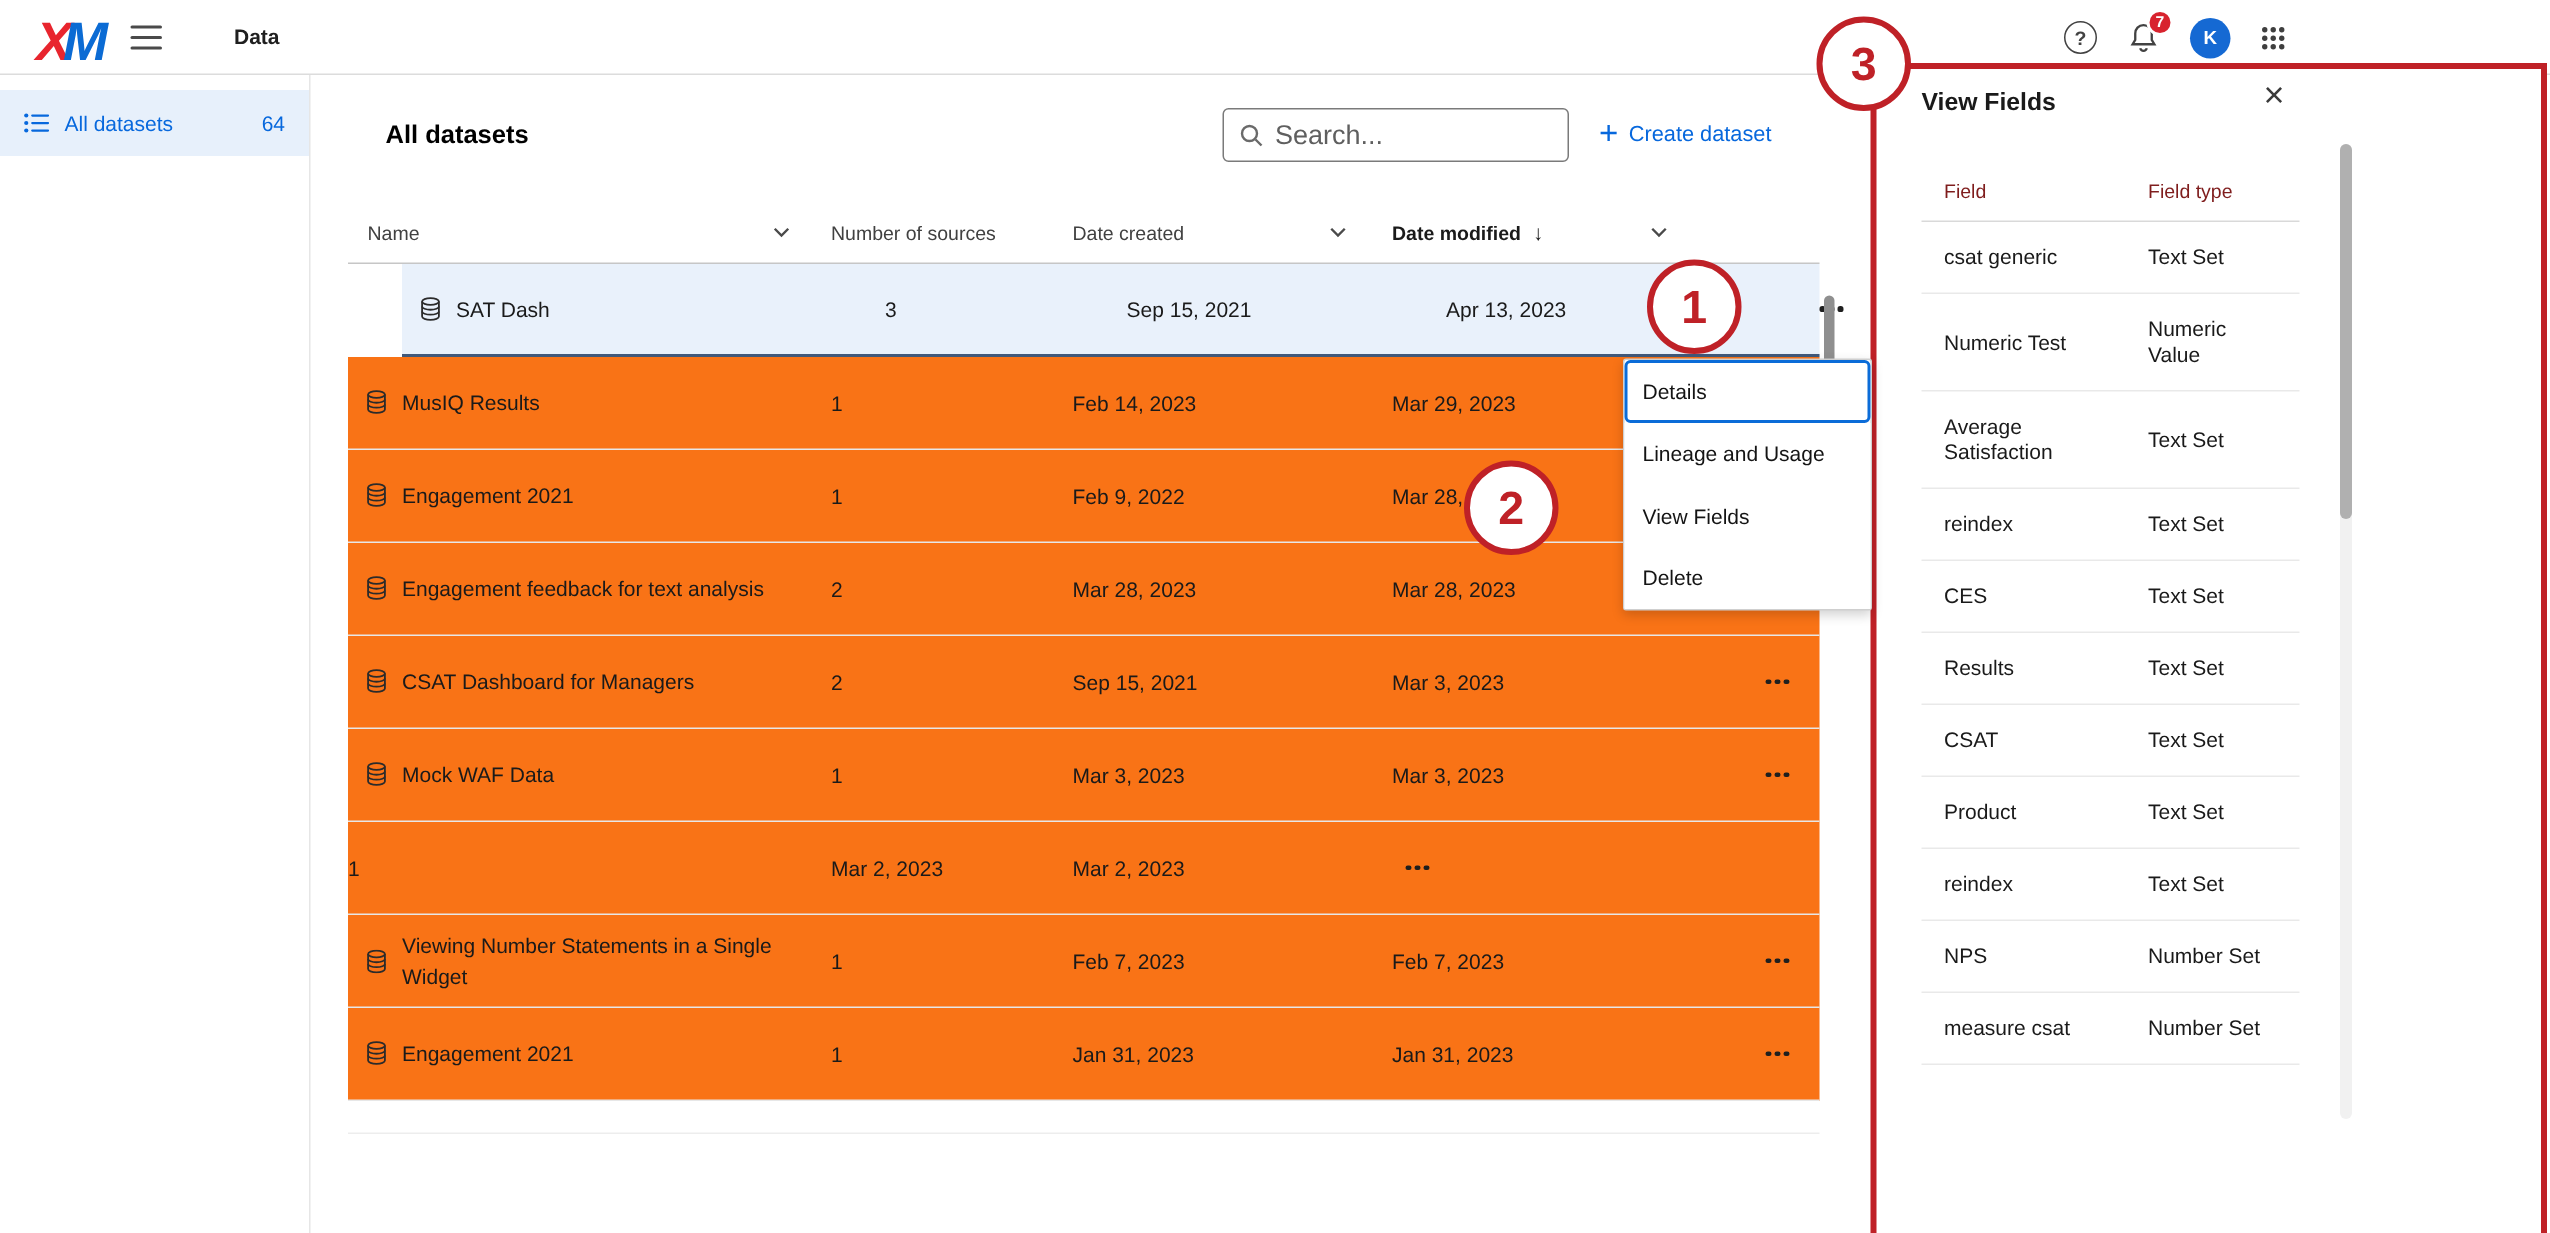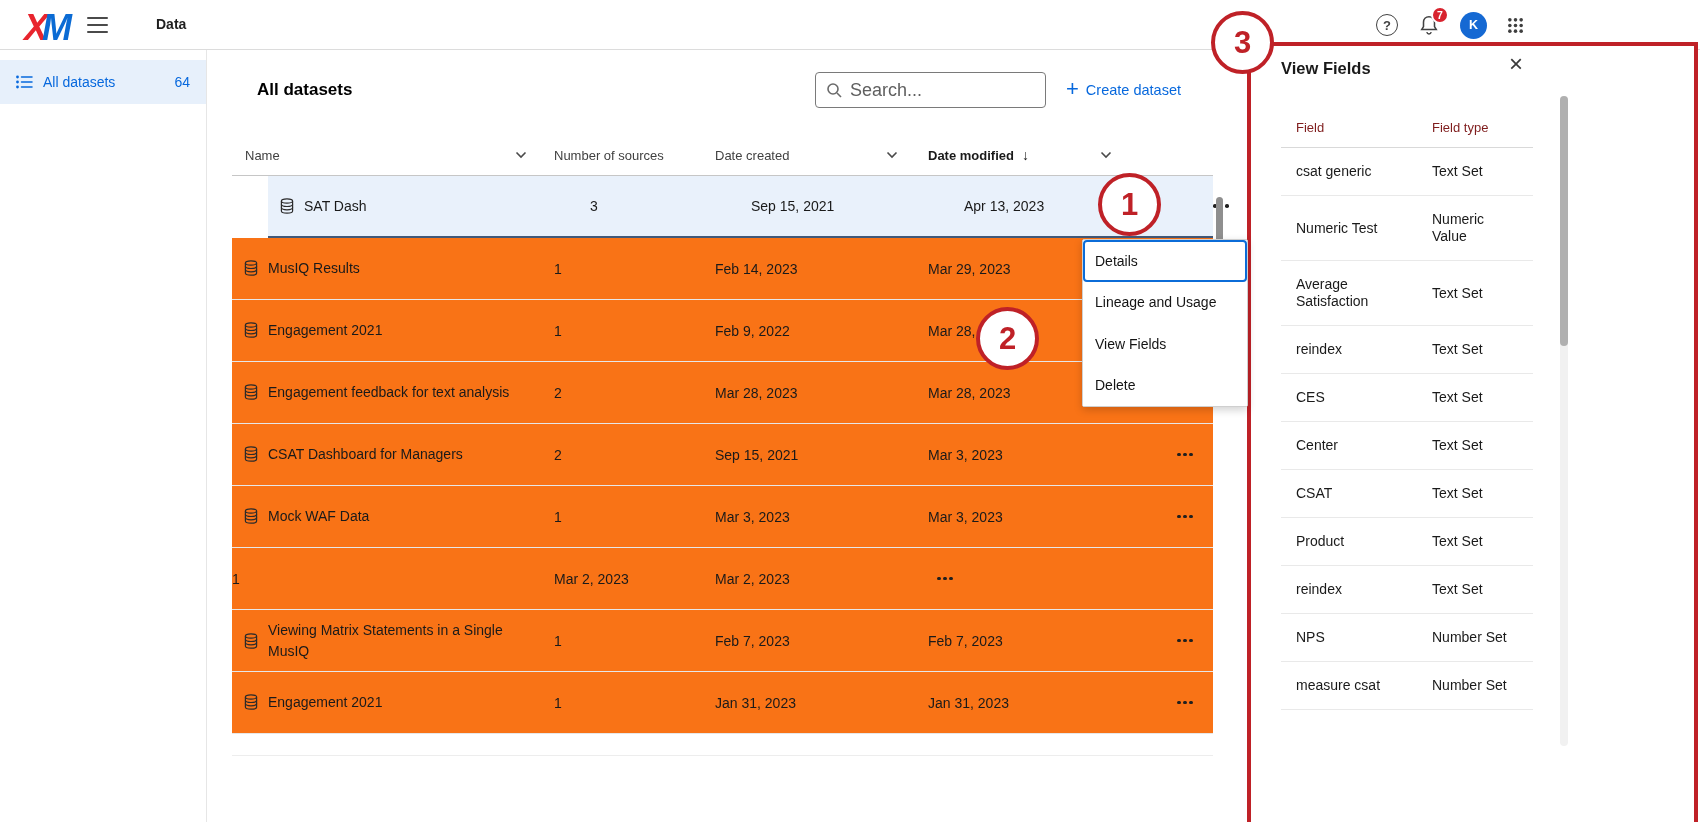--- a/index.html
+++ b/index.html
@@ -358,21 +358,21 @@
     </div>
 
     <div class="trow">
       <div class="name-cell">
         <svg width="14" height="16" viewBox="0 0 14 16">
           <ellipse cx="7" cy="3" rx="5.6" ry="2.2" fill="none" stroke="#2b2b2b" stroke-width="1.2"></ellipse>
           <path d="M1.4 3v10c0 1.2 2.5 2.2 5.6 2.2s5.6-1 5.6-2.2V3" fill="none" stroke="#2b2b2b" stroke-width="1.2"></path>
           <path d="M1.4 6.3c0 1.2 2.5 2.2 5.6 2.2s5.6-1 5.6-2.2" fill="none" stroke="#2b2b2b" stroke-width="1.2"></path>
           <path d="M1.4 9.6c0 1.2 2.5 2.2 5.6 2.2s5.6-1 5.6-2.2" fill="none" stroke="#2b2b2b" stroke-width="1.2"></path>
         </svg>
-        <span class="name-text">Viewing Matrix Statements in a Single MusIQ</span>
+        <span class="name-text">Viewing Number Statements in a Single Widget</span>
       </div>
       <div class="num-cell">1</div>
       <div class="date-cell">Feb 7, 2023</div>
       <div class="date-cell">Feb 7, 2023</div>
       <button class="dots-btn">
         <i></i>
         <i></i>
         <i></i>
       </button>
     </div>
@@ -452,21 +452,21 @@
         <div class="pname"><span class="txt">reindex</span></div>
         <div class="ptype"><span class="txt">Text Set</span></div>
       </div>
 
       <div class="prow">
         <div class="pname"><span class="txt">CES</span></div>
         <div class="ptype"><span class="txt">Text Set</span></div>
       </div>
 
       <div class="prow">
-        <div class="pname"><span class="txt">Center</span></div>
+        <div class="pname"><span class="txt">Results</span></div>
         <div class="ptype"><span class="txt">Text Set</span></div>
       </div>
 
       <div class="prow">
         <div class="pname"><span class="txt">CSAT</span></div>
         <div class="ptype"><span class="txt">Text Set</span></div>
       </div>
 
       <div class="prow">
         <div class="pname"><span class="txt">Product</span></div>

